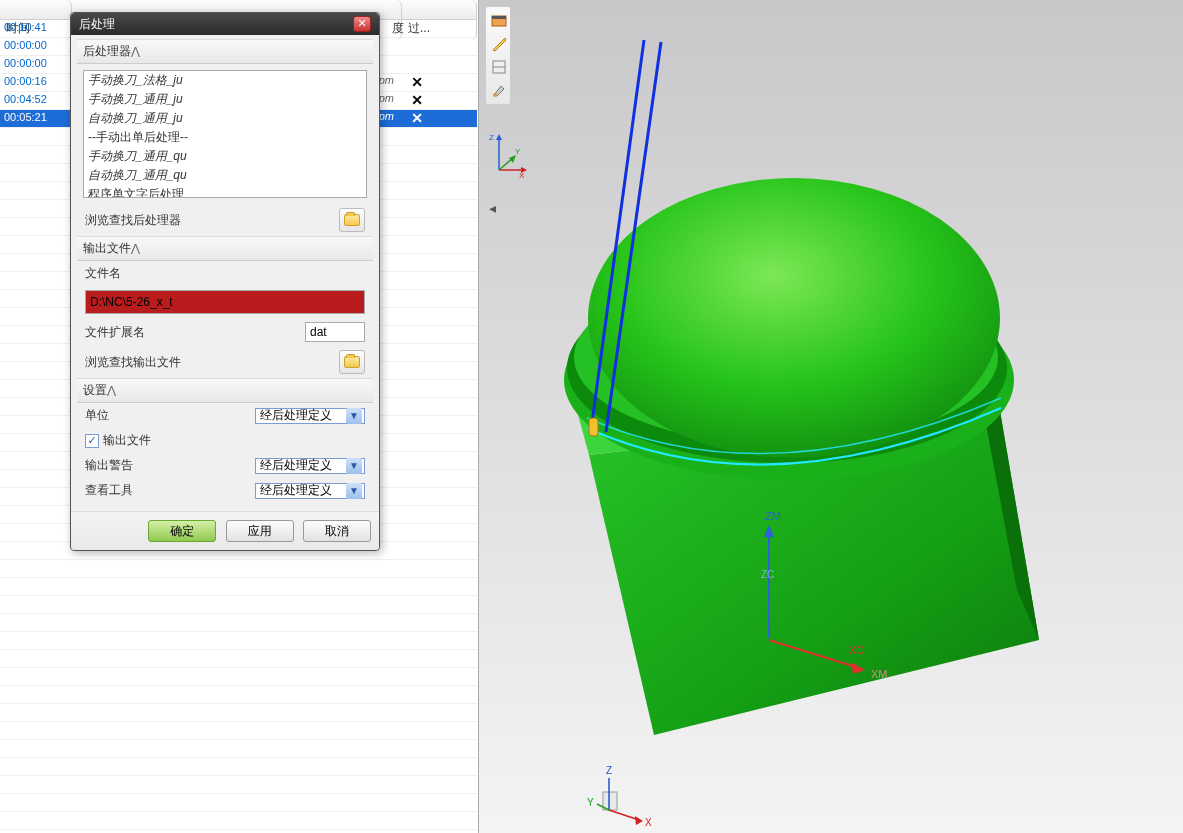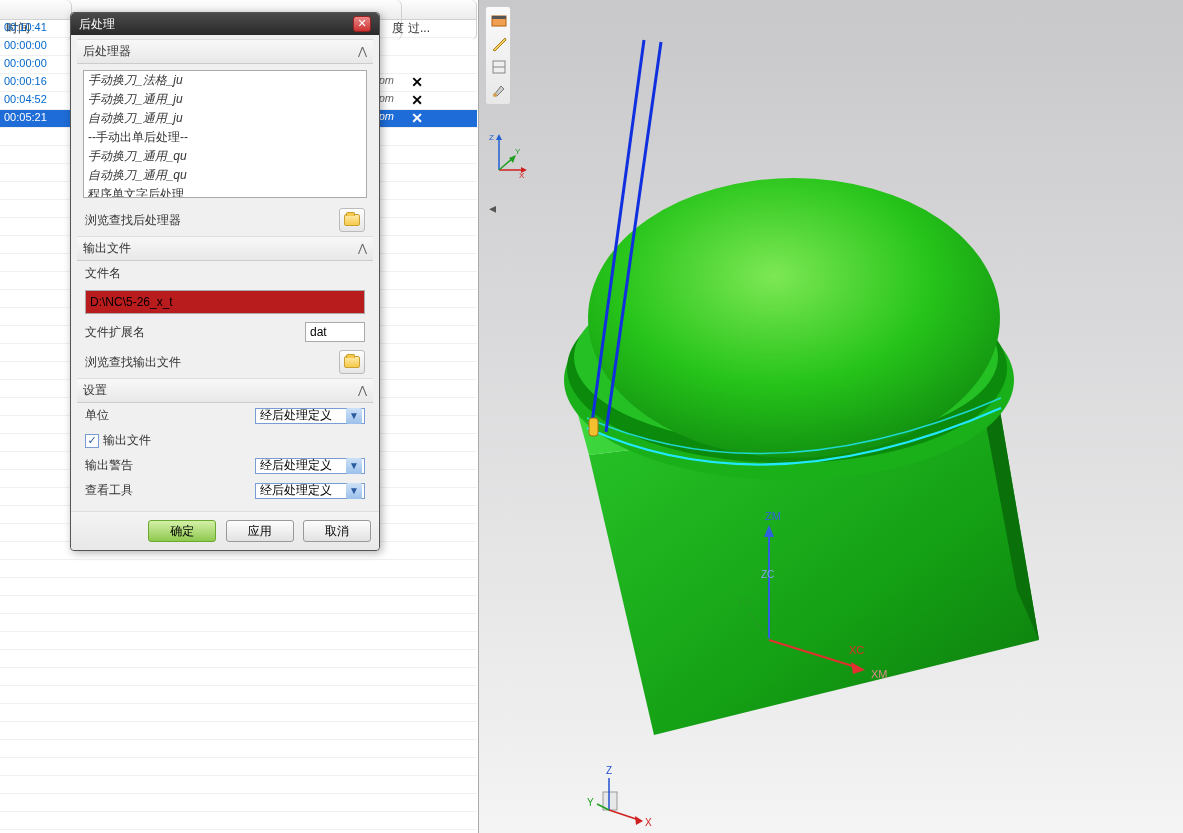--- a/index.html
+++ b/index.html
@@ -22,21 +22,21 @@
 .td-mid { width: 330px; text-align: right; padding-right: 8px; font-style: italic; color: #666; font-size: 11px; }
 .tr.selected .td-mid { color: #fff; }
 .td-x { width: 30px; text-align: center; font-weight: bold; font-size: 14px; }
 
 
 .dialog { position: absolute; left: 70px; top: 12px; width: 310px; background: #f4f4f4; border: 1px solid #555; border-radius: 4px; box-shadow: 2px 2px 8px rgba(0,0,0,0.3); }
 .dialog-title { background: linear-gradient(#4a4a4a, #2a2a2a); color: #fff; padding: 3px 8px; border-radius: 4px 4px 0 0; display: flex; justify-content: space-between; align-items: center; height: 22px; }
 .dialog-close { width: 18px; height: 16px; background: linear-gradient(#e88, #c33); border: 1px solid #922; border-radius: 3px; color: #fff; text-align: center; line-height: 12px; font-size: 11px; cursor: pointer; }
 
 .dialog-body { padding: 4px 6px 8px 6px; background: #f0f0f0; }
-.section-hdr { background: linear-gradient(#f8f8f8, #e8e8e8); padding: 3px 6px; border-top: 1px solid #ddd; border-bottom: 1px solid #ccc; display: flex; justify-content: space-between; align-items: center; font-size: 12px; color: #333; }
+.section-hdr { background: linear-gradient(#f8f8f8, #e8e8e8); padding: 3px 6px; border-top: 1px solid #ddd; border-bottom: 1px solid #ccc; display: flex; align-items: center; font-size: 12px; color: #333; }
 .chev { color: #666; font-size: 11px; }
 
 .listbox { margin: 6px; border: 1px solid #aaa; background: #fff; height: 128px; overflow: auto; }
 .listitem { padding: 1px 4px; font-size: 12px; font-style: italic; color: #333; cursor: pointer; }
 .listitem.normal { font-style: normal; }
 
 .row { display: flex; align-items: center; padding: 4px 8px; justify-content: space-between; }
 .row-label { color: #333; }
 .folder-btn { width: 26px; height: 24px; background: linear-gradient(#fefefe,#e6e6e6); border: 1px solid #bbb; border-radius: 3px; display: flex; align-items: center; justify-content: center; cursor: pointer; }
 .folder-icon { width: 16px; height: 12px; background: linear-gradient(#ffe9a8,#f5c94a); border: 1px solid #caa030; border-radius: 2px; position: relative; }

